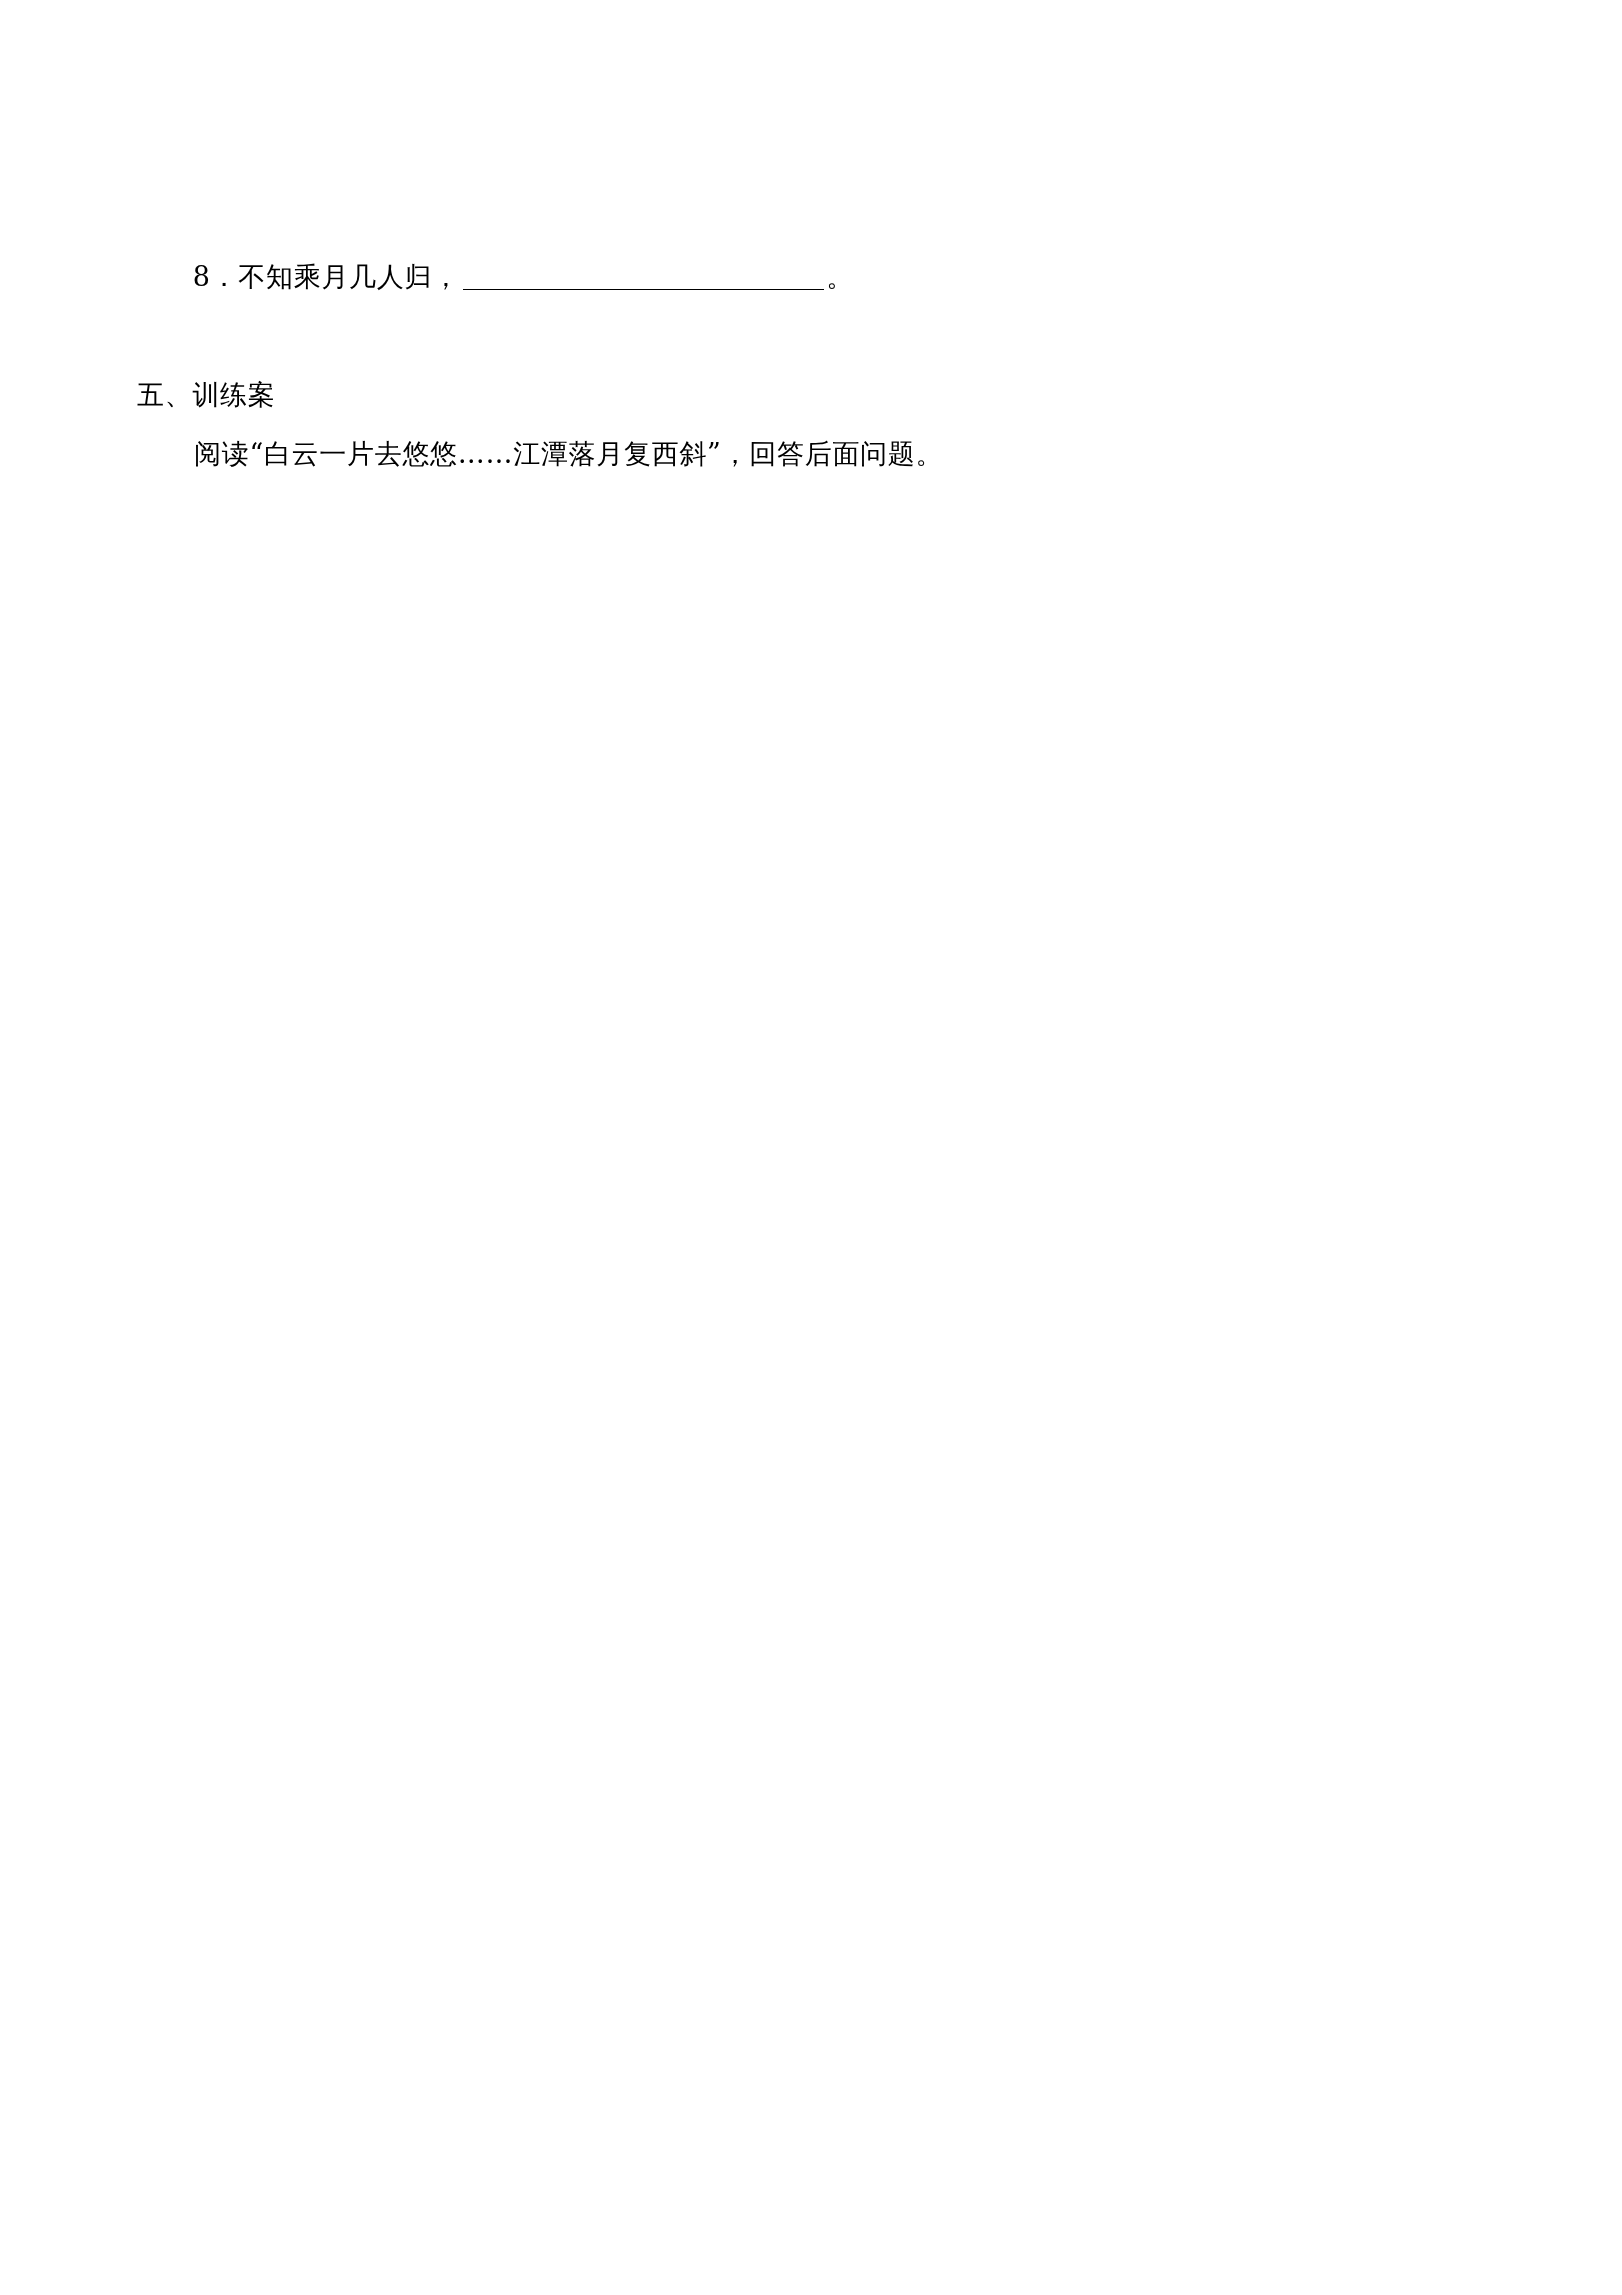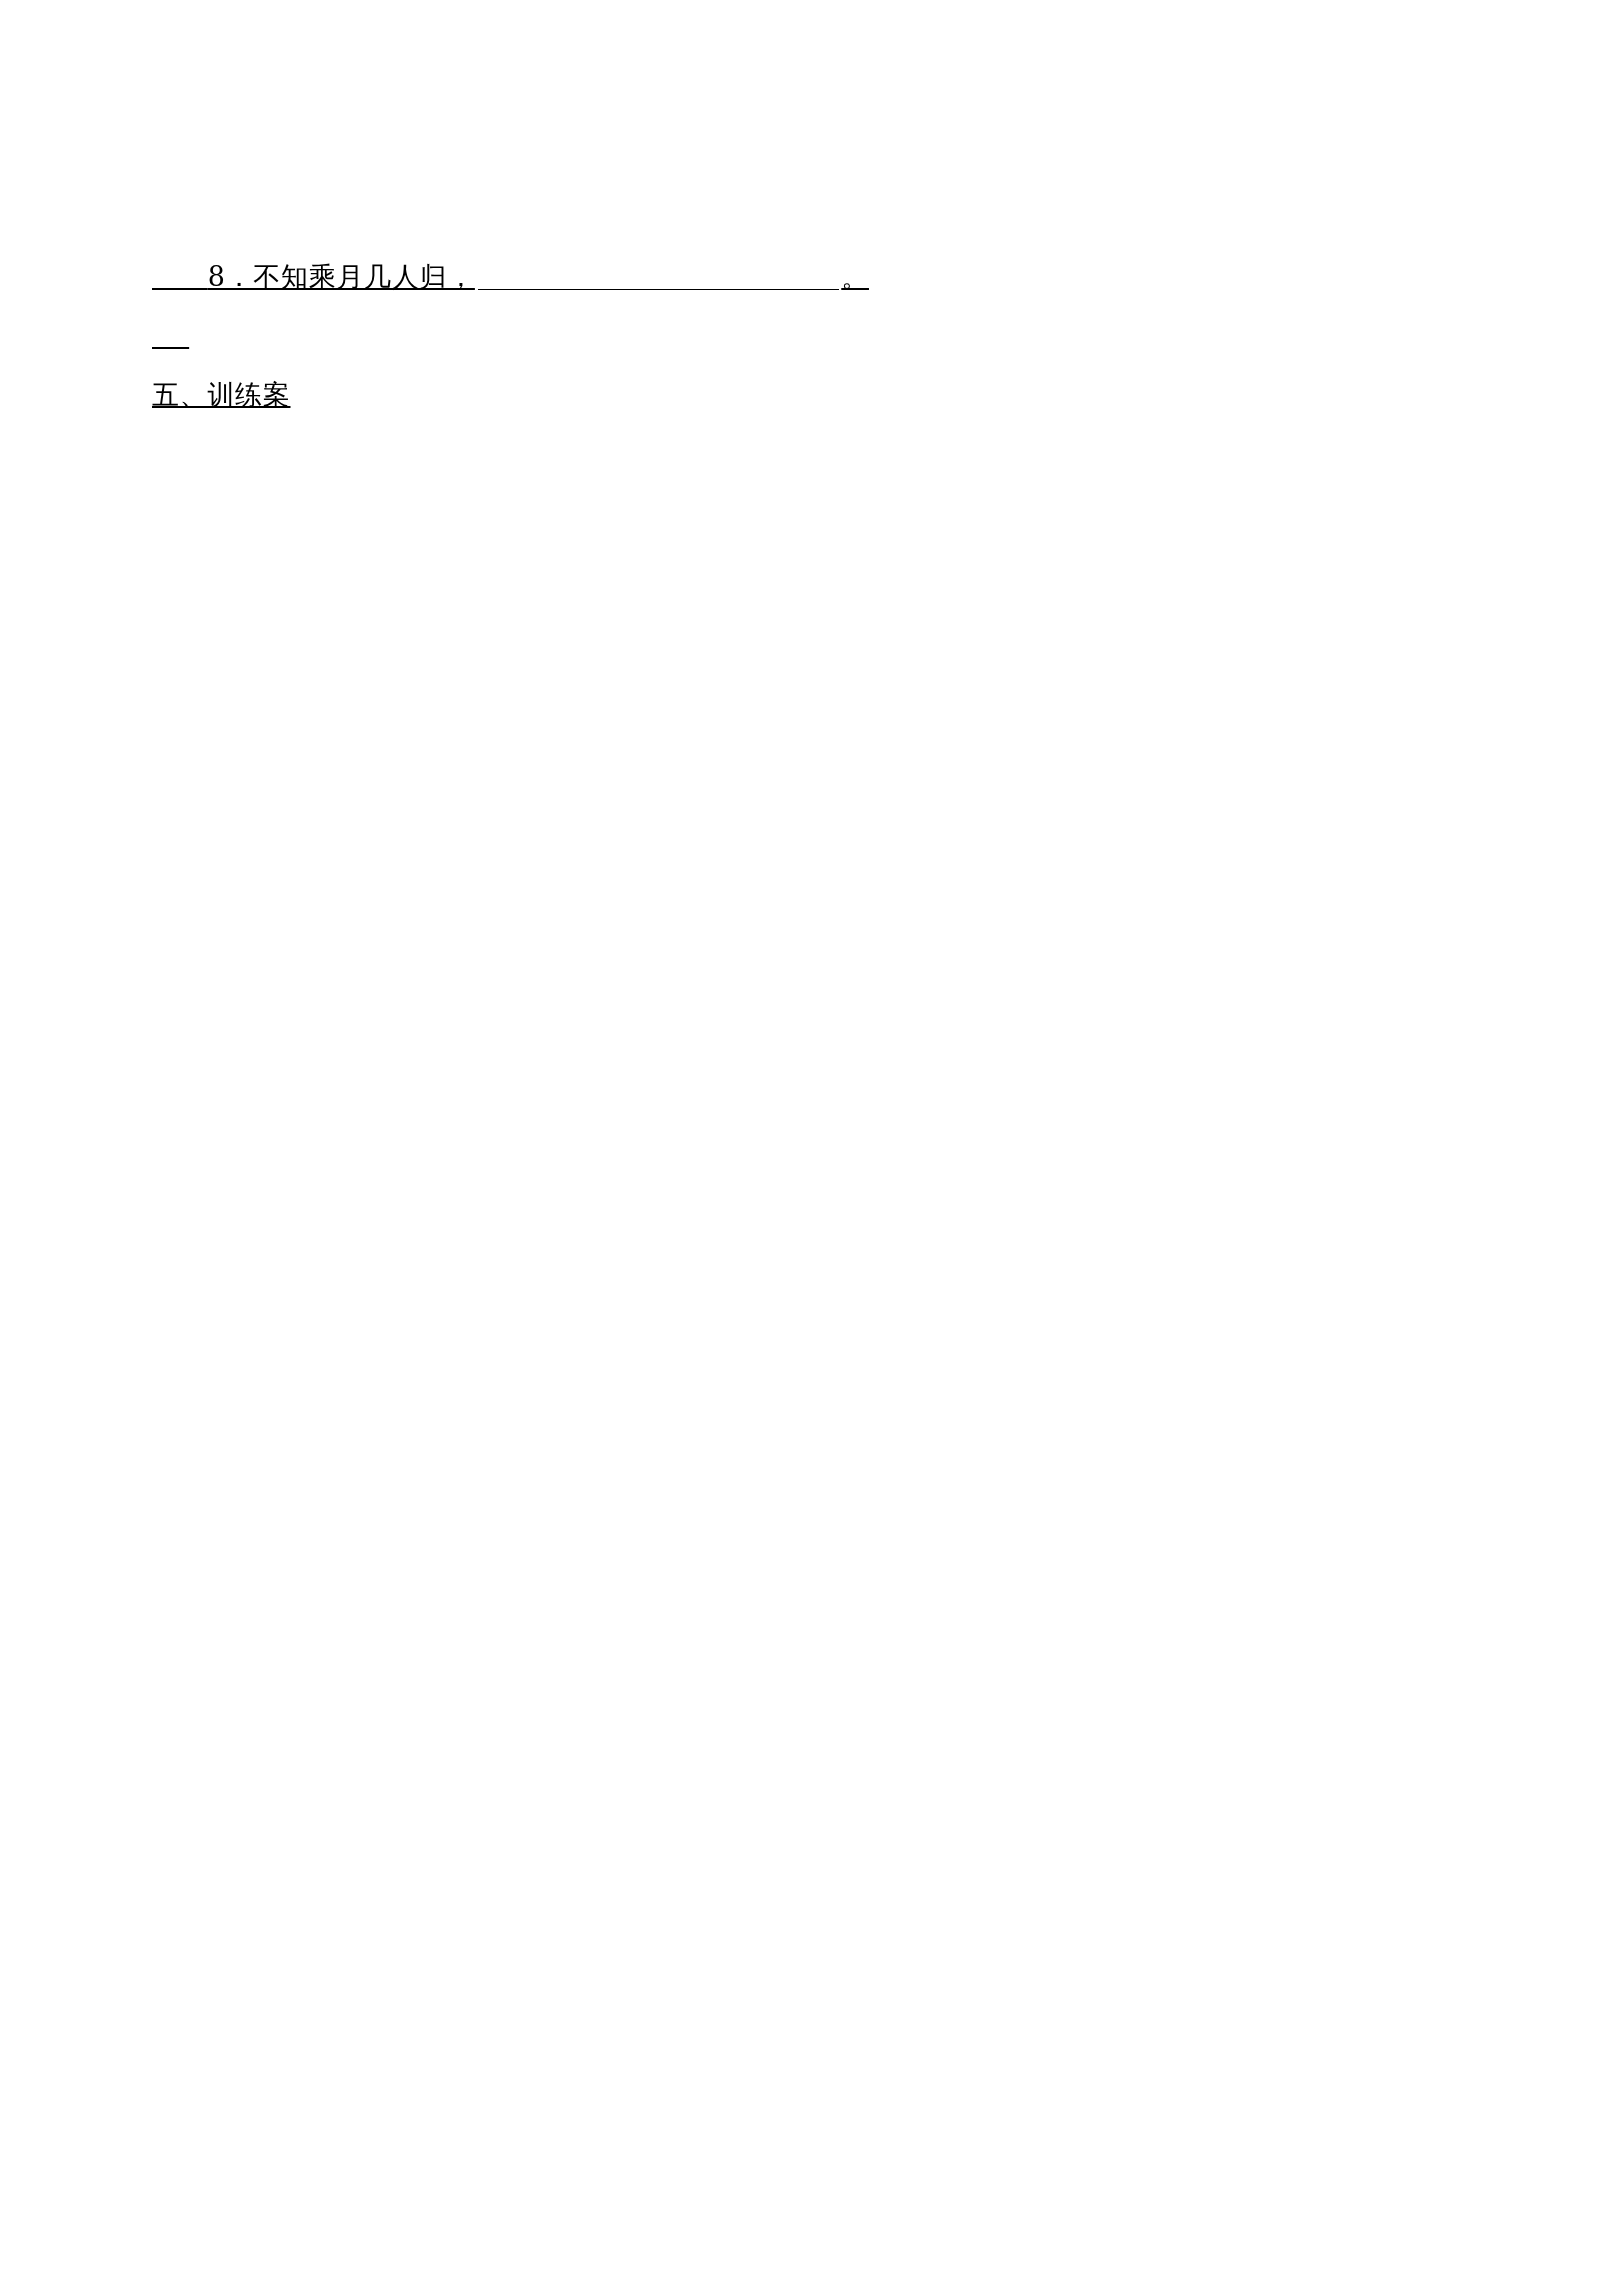--- a/index.html
+++ b/index.html
@@ -14,24 +14,23 @@
   .page {
     position: relative;
     width: 1623px;
     height: 2295px;
     background: #ffffff;
     margin: 0 auto;
     overflow: hidden;
   }
   .content {
     position: absolute;
-    left: 152px;
+    left: 137px;
     top: 188px;
     width: 1326px;
-    text-decoration: underline;
   }
   .line {
     font-size: 27px;
     line-height: 59px;
     letter-spacing: 0.7px;
     white-space: pre-wrap;
   }
   .indent2 {
     text-indent: 57px;
   }
@@ -63,20 +62,21 @@
 
 <div class="page">
   <div class="content">
 
     <div class="line indent2 para">
       <span>8．不知乘月几人归，</span><span class="blank-line"></span><span>。</span>
     </div>
 
     <div class="line para">五、训练案</div>
 
+    <div class="line indent2 para">阅读“白云一片去悠悠……江潭落月复西斜”，回答后面问题。</div>
 
 
     <div class="gap-answer"></div>
 
 
   </div>
 
 </div>
 
 

